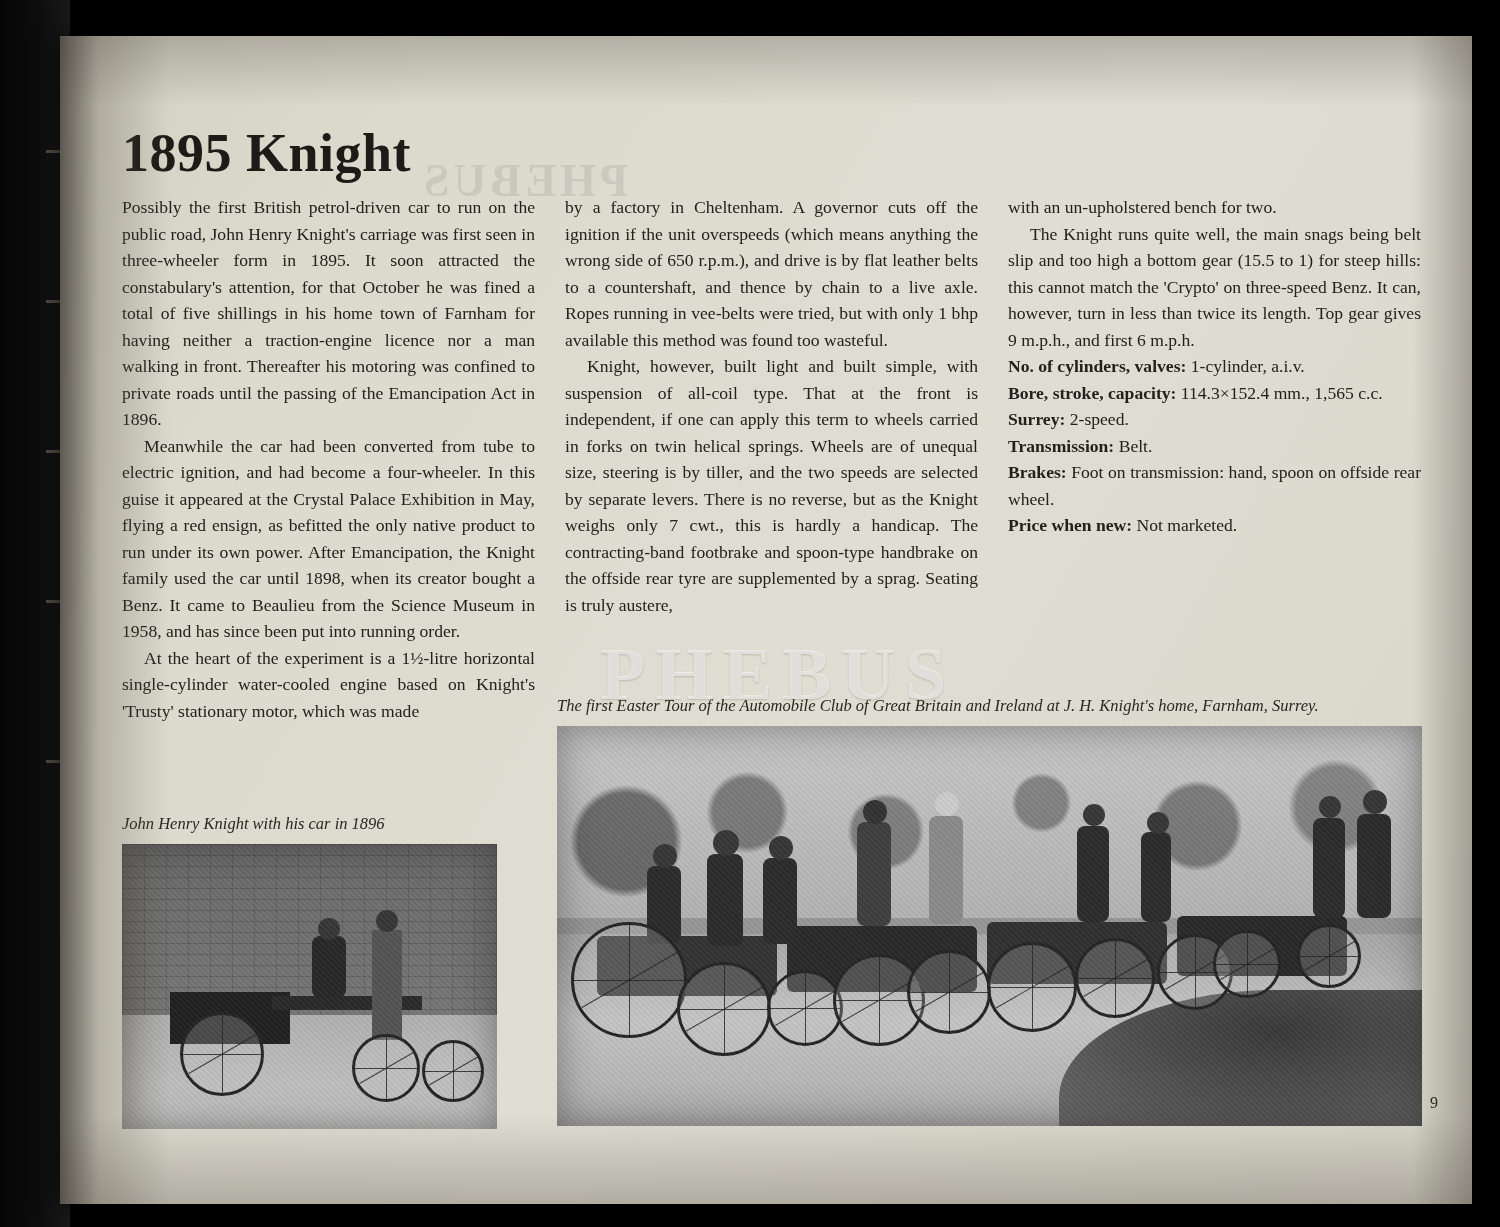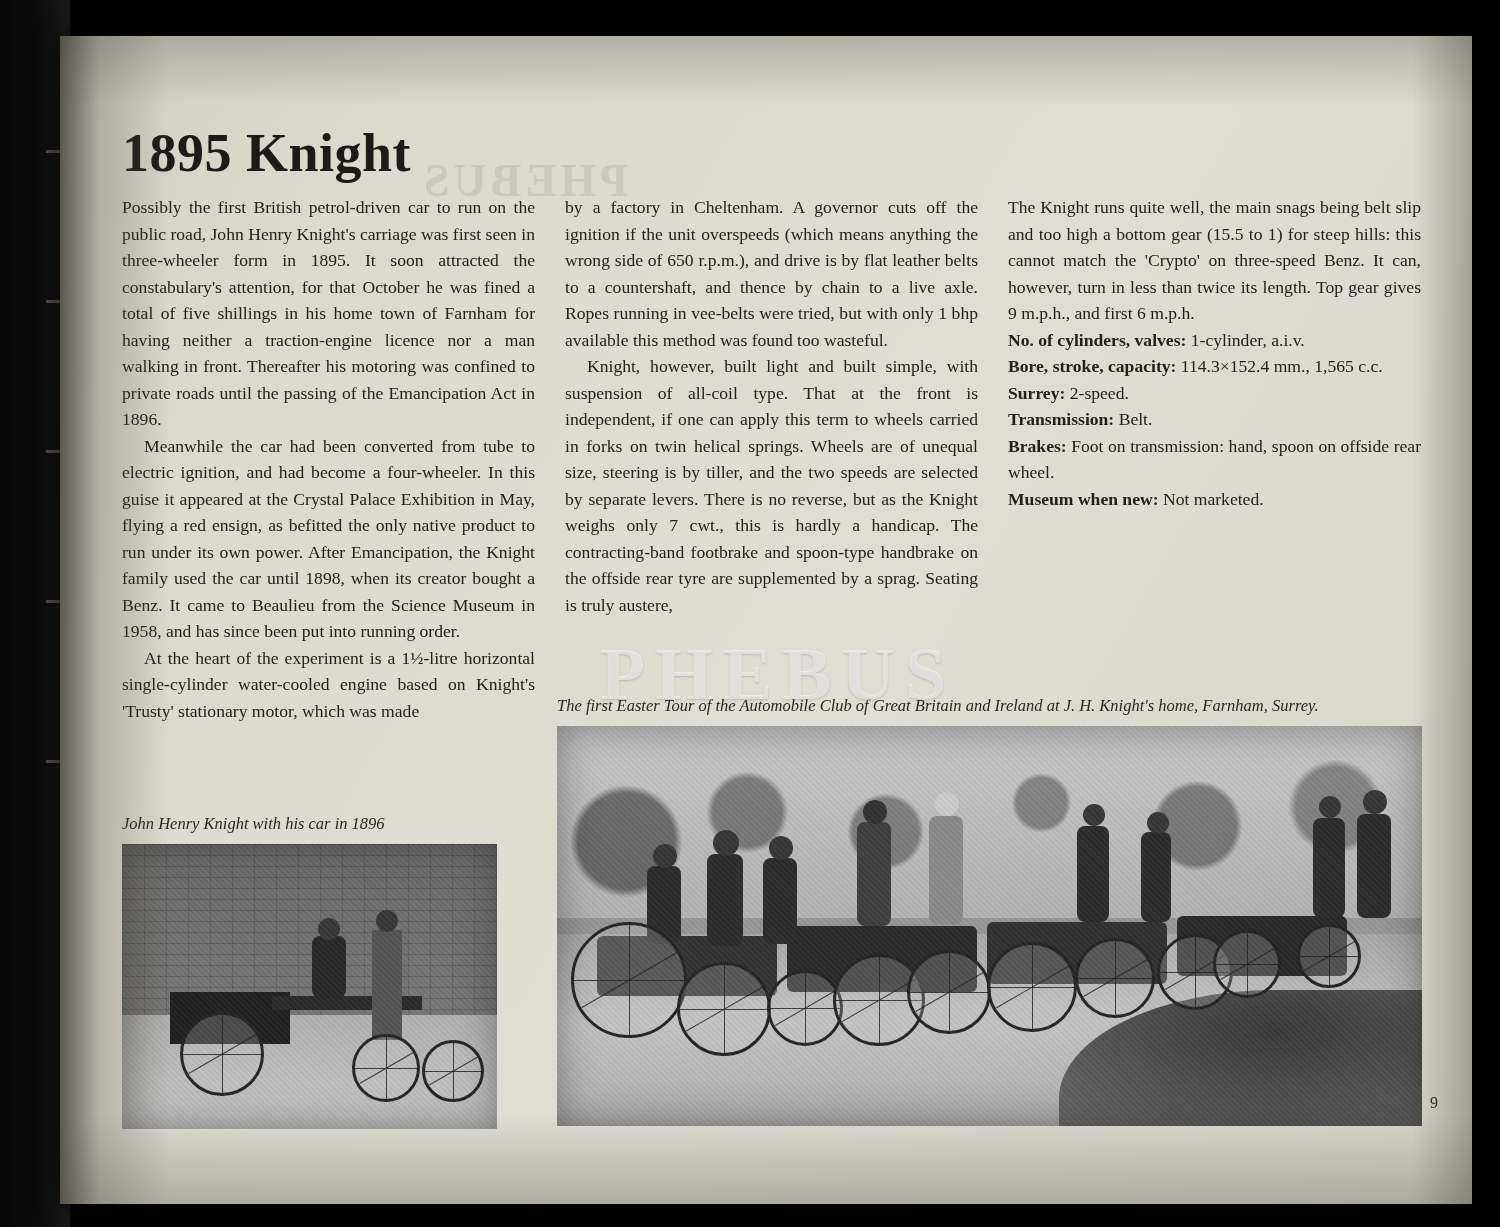--- a/index.html
+++ b/index.html
@@ -283,20 +283,21 @@
           <p>Meanwhile the car had been converted from tube to electric ignition, and had become a four-wheeler. In this guise it appeared at the Crystal Palace Exhibition in May, flying a red ensign, as befitted the only native product to run under its own power. After Emancipation, the Knight family used the car until 1898, when its creator bought a Benz. It came to Beaulieu from the Science Museum in 1958, and has since been put into running order.</p>
           <p>At the heart of the experiment is a 1½-litre horizontal single-cylinder water-cooled engine based on Knight's 'Trusty' stationary motor, which was made</p>
         </div>
 
         <div class="col">
           <p>by a factory in Cheltenham. A governor cuts off the ignition if the unit overspeeds (which means anything the wrong side of 650 r.p.m.), and drive is by flat leather belts to a countershaft, and thence by chain to a live axle. Ropes running in vee-belts were tried, but with only 1 bhp available this method was found too wasteful.</p>
           <p>Knight, however, built light and built simple, with suspension of all-coil type. That at the front is independent, if one can apply this term to wheels carried in forks on twin helical springs. Wheels are of unequal size, steering is by tiller, and the two speeds are selected by separate levers. There is no reverse, but as the Knight weighs only 7 cwt., this is hardly a handicap. The contracting-band footbrake and spoon-type handbrake on the offside rear tyre are supplemented by a sprag. Seating is truly austere,</p>
         </div>
 
         <div class="col">
+          <p>with an un-upholstered bench for two.</p>
           <p>The Knight runs quite well, the main snags being belt slip and too high a bottom gear (15.5 to 1) for steep hills: this cannot match the 'Crypto' on three-speed Benz. It can, however, turn in less than twice its length. Top gear gives 9 m.p.h., and first 6 m.p.h.</p>
 
           <div class="spec">
             <div>
               <b>No. of cylinders, valves:</b>
               <span>1-cylinder, a.i.v.</span>
             </div>
             <div>
               <b>Bore, stroke, capacity:</b>
               <span>114.3×152.4 mm., 1,565 c.c.</span>
@@ -307,21 +308,21 @@
             </div>
             <div>
               <b>Transmission:</b>
               <span>Belt.</span>
             </div>
             <div>
               <b>Brakes:</b>
               <span>Foot on transmission: hand, spoon on offside rear wheel.</span>
             </div>
             <div>
-              <b>Museum when new:</b>
+              <b>Price when new:</b>
               <span>Not marketed.</span>
             </div>
           </div>
         </div>
 
       </div>
     </div>
 
     <div class="caption" style="position:absolute; left:497px; top:660px; width:865px;">The first Easter Tour of the Automobile Club of Great Britain and Ireland at J. H. Knight's home, Farnham, Surrey.</div>
 

